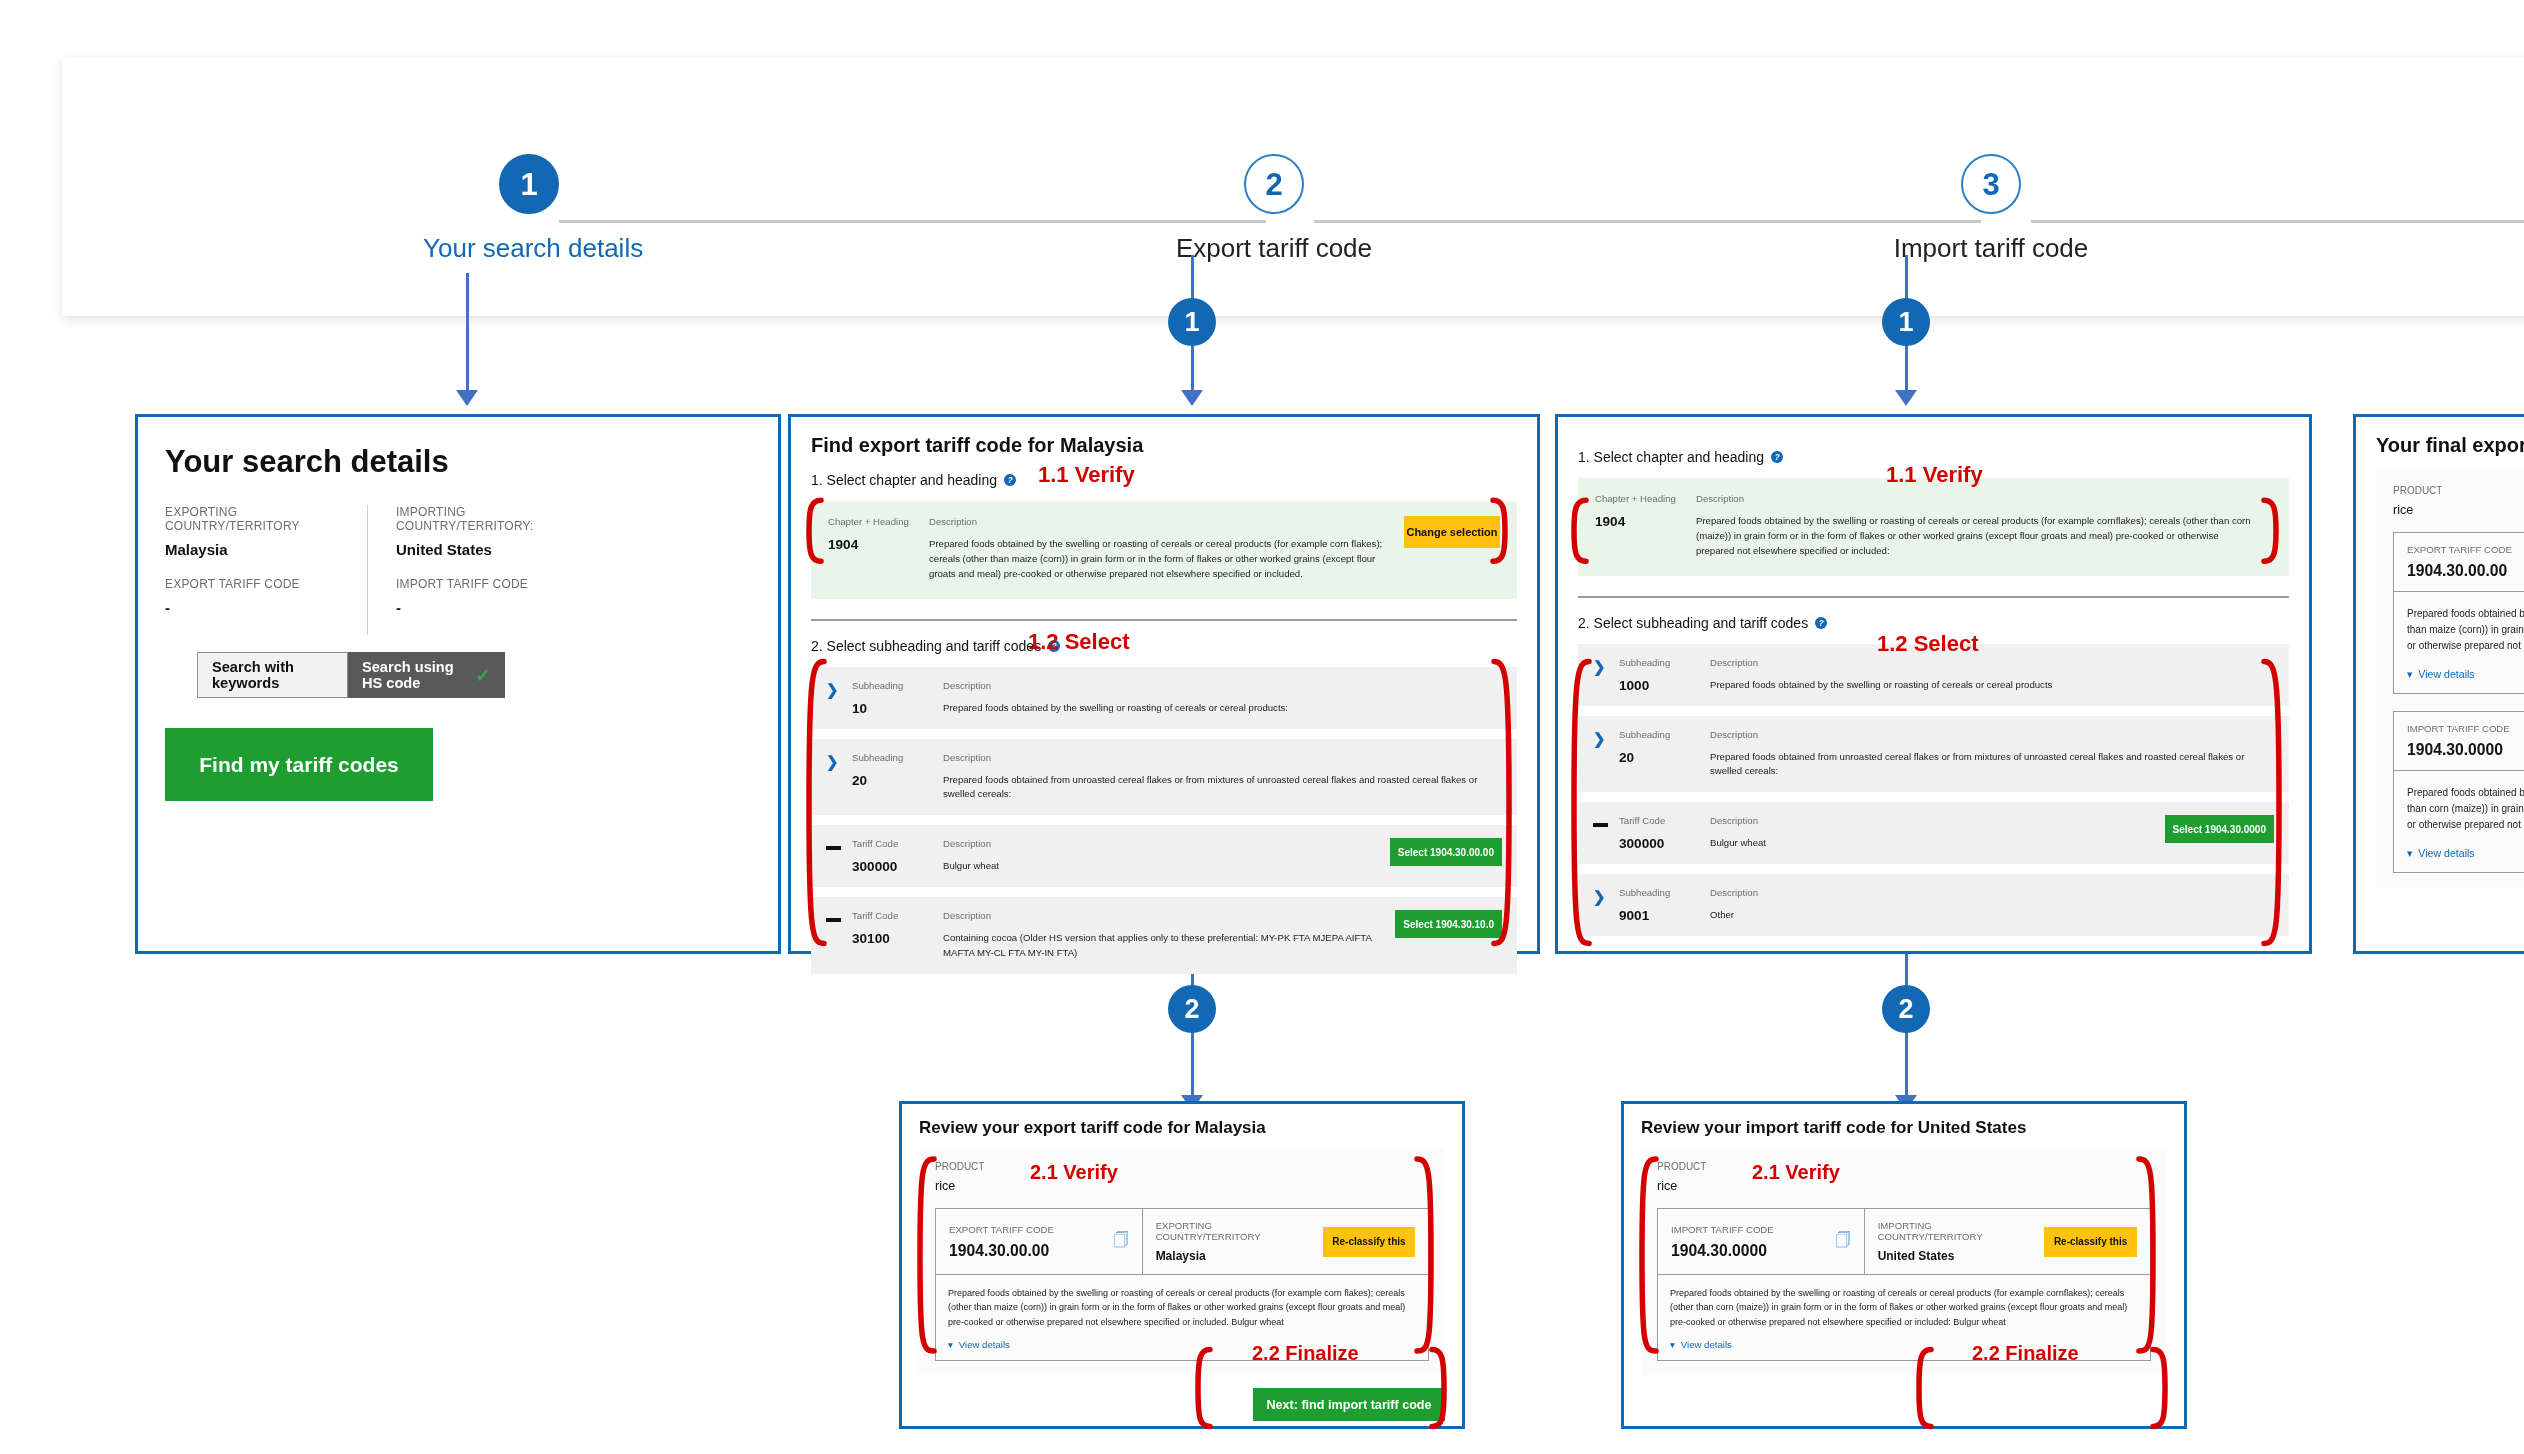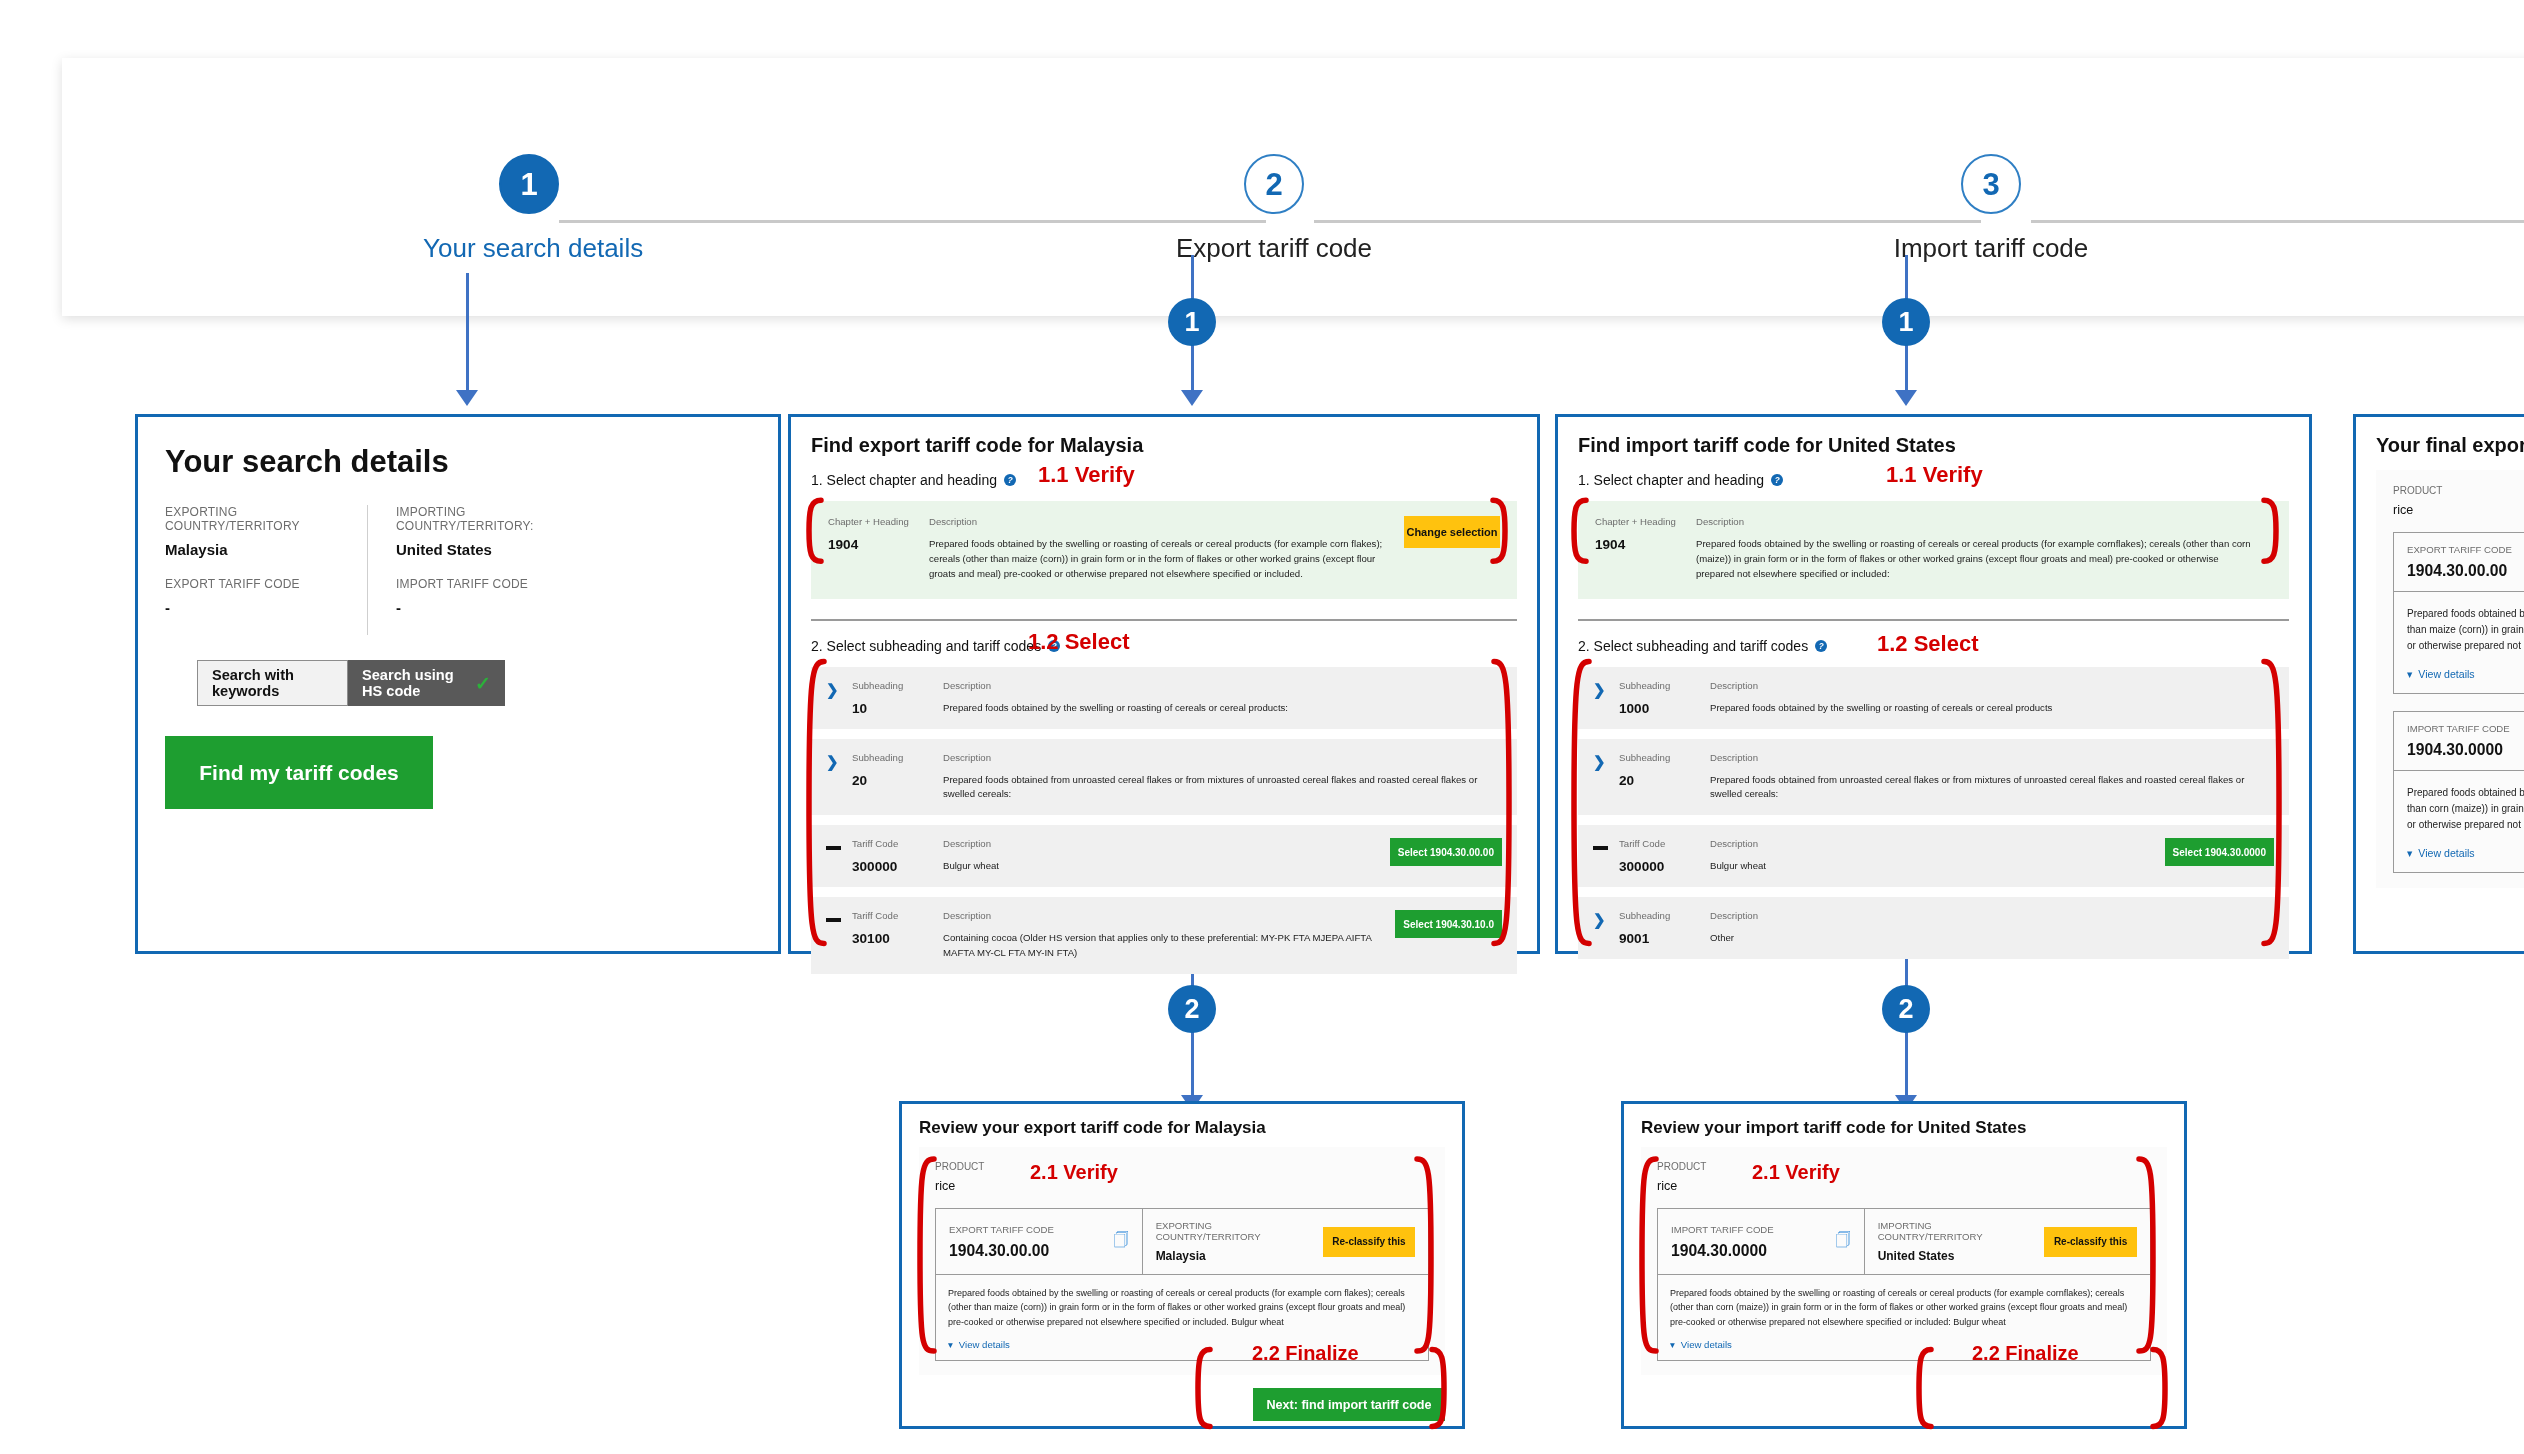--- a/index.html
+++ b/index.html
@@ -58,21 +58,21 @@
   .panel-inner{padding:17px 20px;}
   .panel-title{font-size:20px;font-weight:bold;color:#111;margin:0 0 11px 0;}
   .panel-title.big{font-size:31px;margin:10px 0 25px 7px;}
 
   
   .sd-cols{display:flex;margin:0 0 0 7px;}
   .sd-col{width:202px;}
   .sd-col.second{border-left:1px solid #cfcfcf;padding-left:28px;}
   .sd-label{font-size:12px;color:#6d6d6d;letter-spacing:0.2px;margin-bottom:8px;}
   .sd-value{font-size:15px;font-weight:bold;color:#111;margin-bottom:19px;}
-  .toggle-row{display:flex;margin:25px 0 0 7px;padding-left:32px;}
+  .toggle-row{display:flex;margin:17px 0 0 7px;padding-left:32px;}
   .toggle-btn{
     height:46px;display:flex;align-items:center;justify-content:center;
     font-size:14.6px;font-weight:bold;box-sizing:border-box;padding:0 14px;
   }
   .toggle-btn.off{background:#f2f2f2;border:1px solid #8d8d8d;color:#111;width:151px;}
   .toggle-btn.on{background:#595959;color:#ffffff;width:157px;gap:11px;}
   .tick{color:#2bb13a;font-size:19px;font-weight:bold;}
   .hs-field{
     margin:29px 0 0 7px;width:311px;height:69px;border:1px solid #8d8d8d;
     background:#fff;box-sizing:border-box;padding:9px 11px;
@@ -328,21 +328,20 @@
     </svg>
 </div>
 <div class="bracket" style="left:1491px;top:656px;">
   <svg width="23" height="293" viewBox="0 0 46 580">
       <path d="M6 8 C30 8 36 34 36 294 C36 554 30 572 6 572" fill="none" stroke="#d40000" stroke-width="11" stroke-linecap="round"></path>
     </svg>
 </div>
 
 <div class="panel" style="left:1555px;top:414px;width:757px;height:540px;">
   <div class="panel-inner">
-    <div class="panel-title">Find import tariff code for United States</div>
 
     <div class="sec-title">
       <span>1. Select chapter and heading</span>
       <span class="info-dot">?</span>
     </div>
 
     <div class="heading-box">
       <div class="hb-code">
         <div class="col-cap">Chapter + Heading</div>
         <div class="col-val">1904</div>

